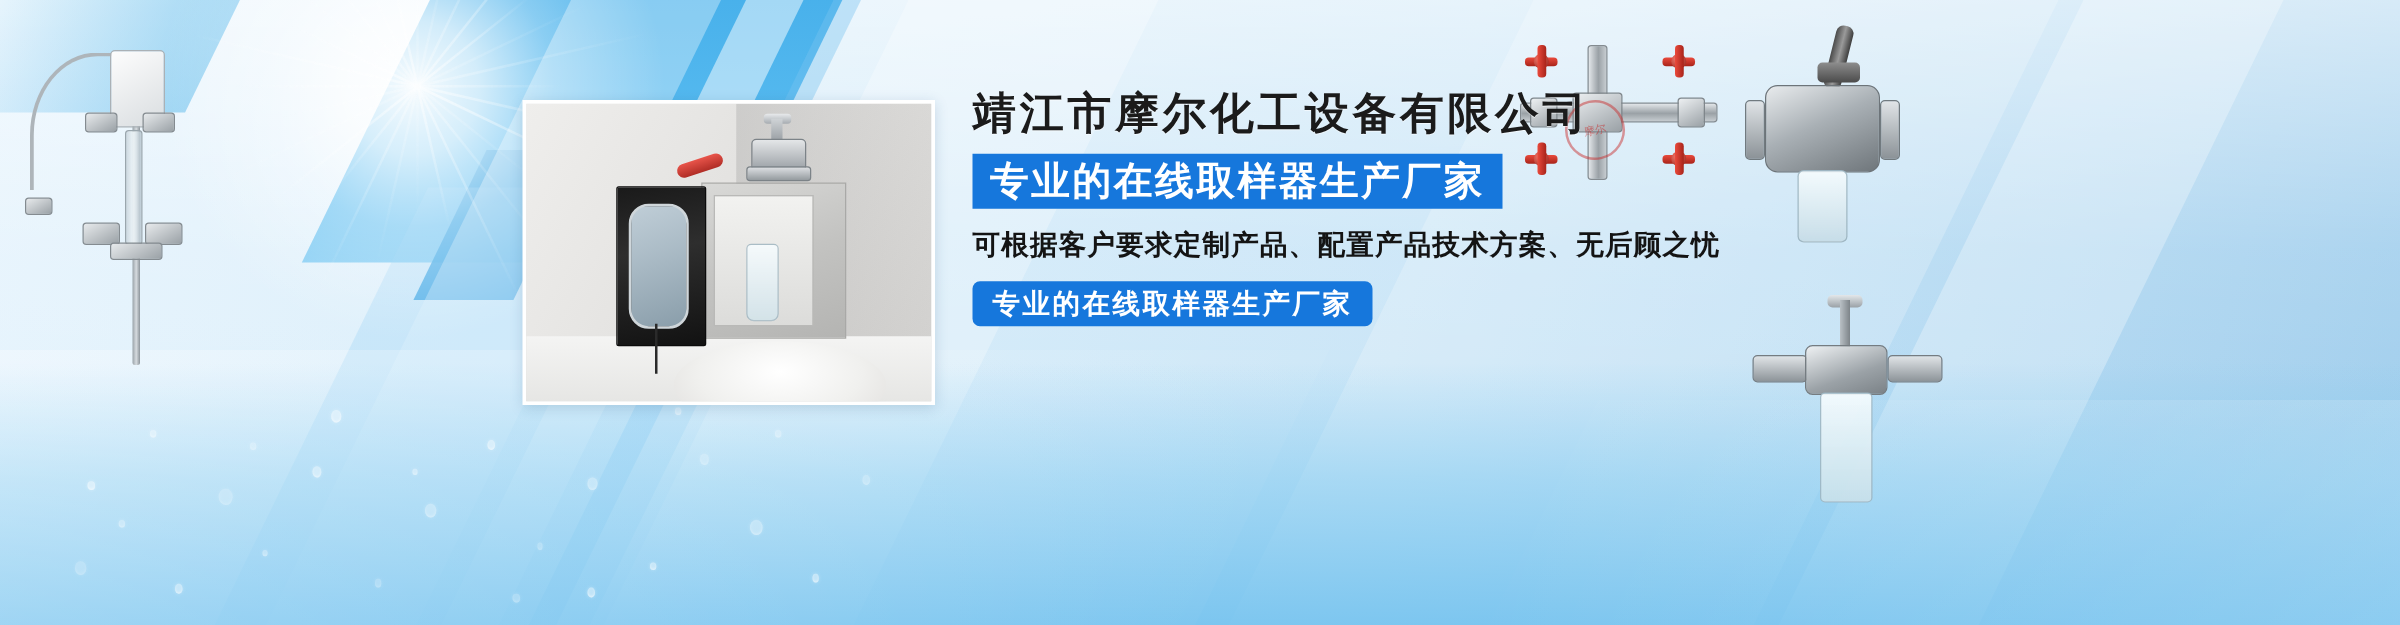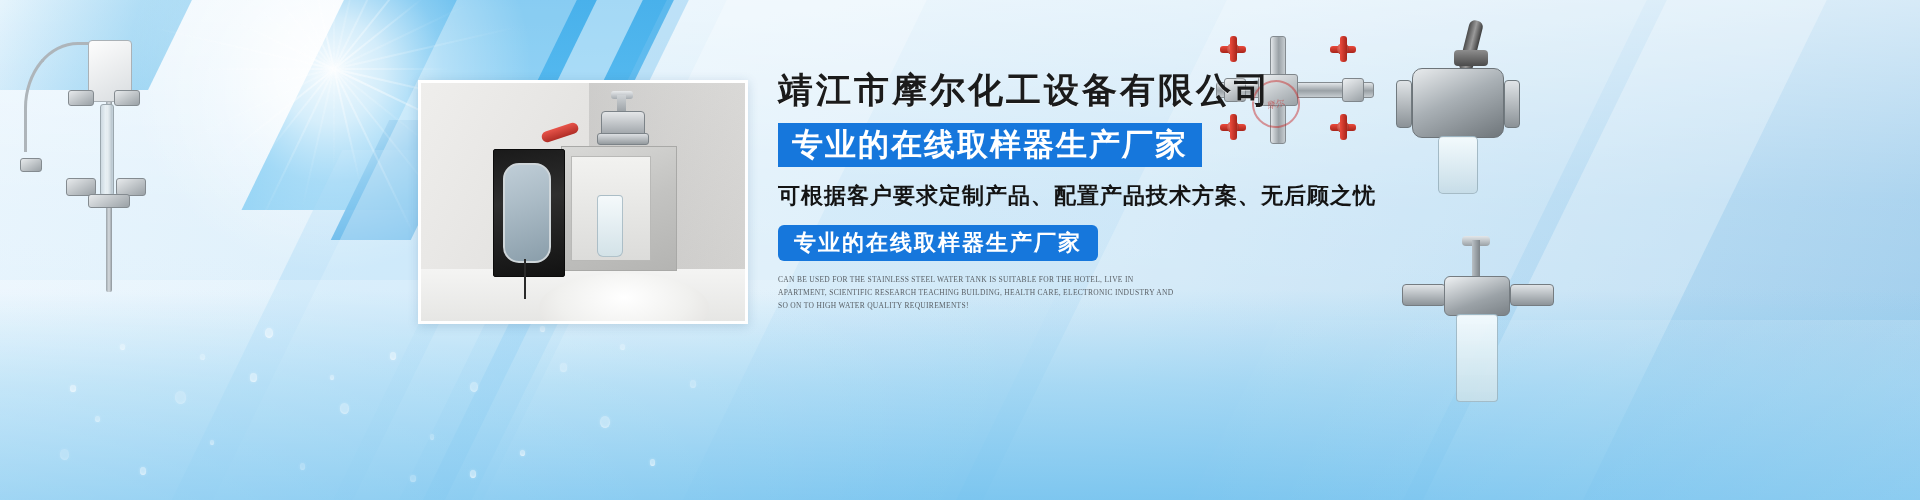--- a/index.html
+++ b/index.html
@@ -584,17 +584,16 @@
     <div>
       <span class="headline-bar">专业的在线取样器生产厂家</span>
     </div>
 
     <div class="subline">可根据客户要求定制产品、配置产品技术方案、无后顾之忧</div>
 
     <div>
       <span class="cta-pill">专业的在线取样器生产厂家</span>
     </div>
 
-    <div class="fineprint">CAN BE USED FOR THE STAINLESS STEEL WATER TANK IS SUITABLE FOR THE HOTEL, LIVE IN APARTMENT, SCIENTIFIC RESEARCH TEACHING BUILDING, HEALTH CARE, ELECTRONIC INDUSTRY AND SO ON TO HIGH WATER QUALITY REQUIREMENTS!</div>
   </div>
 
 
 </div>
 
 </body></html>

